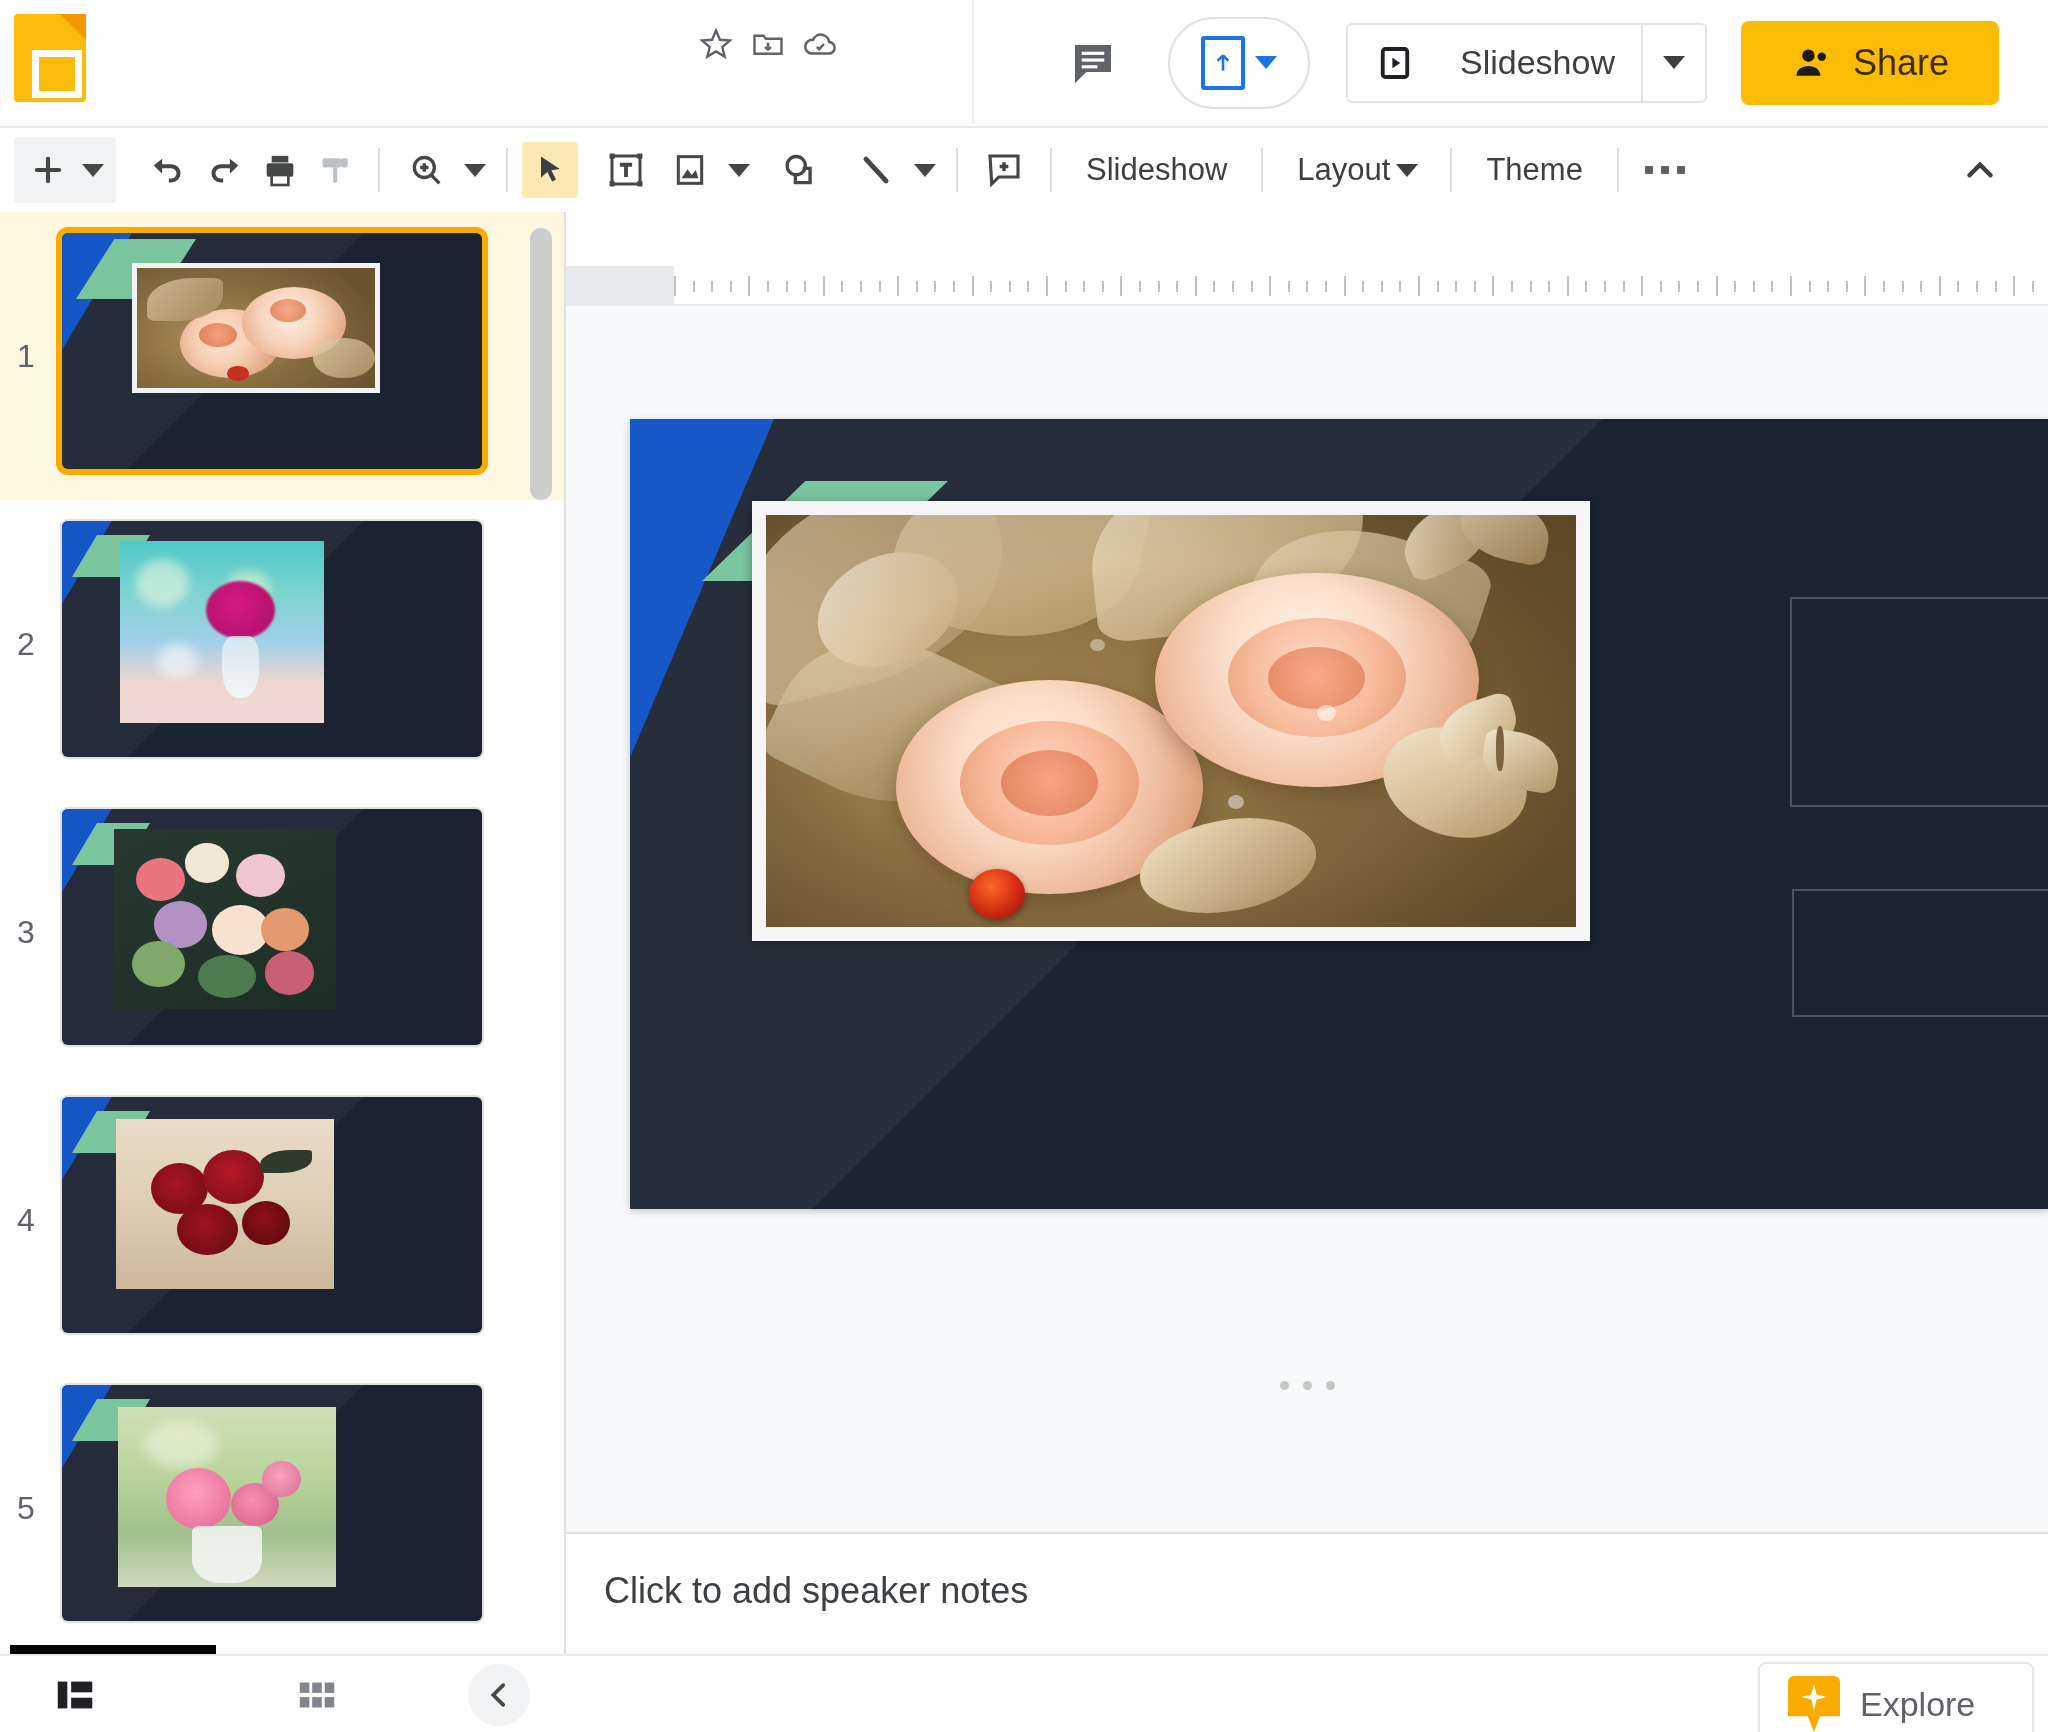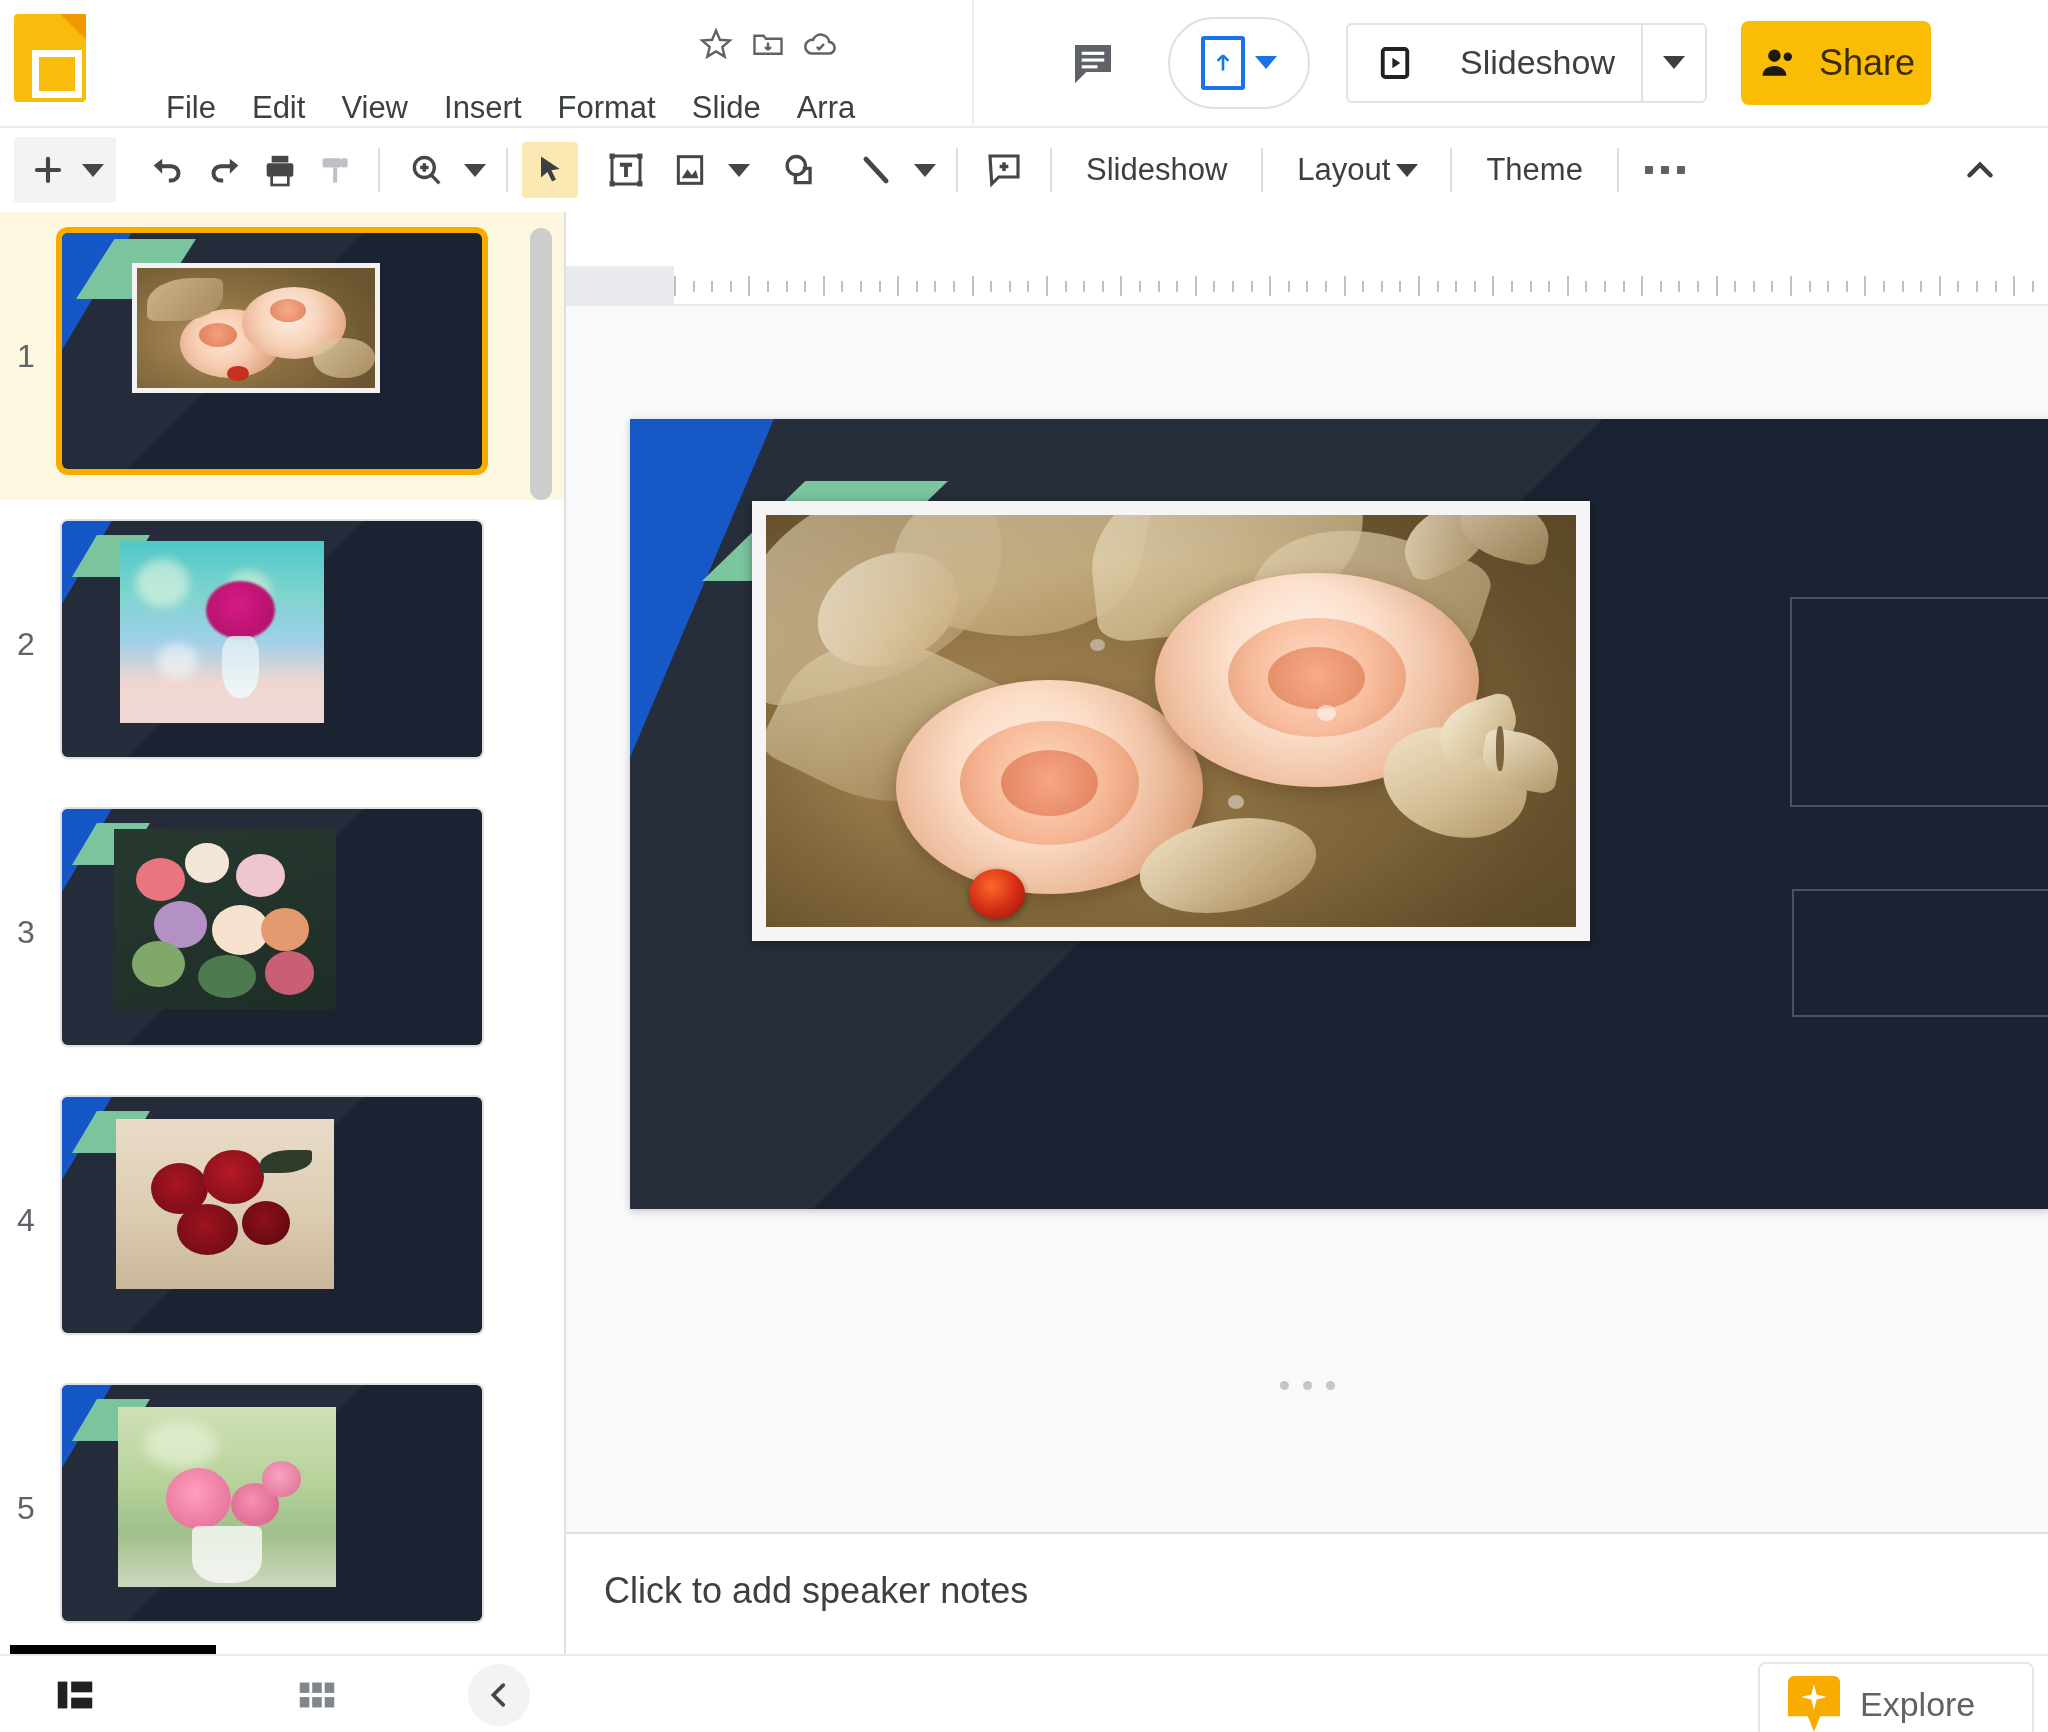--- a/index.html
+++ b/index.html
@@ -63,21 +63,21 @@
     margin-left: 36px; height: 80px; display:flex; align-items:stretch;
     border:2px solid #e3e3e3; border-radius:6px; overflow:hidden;
   }
   .slideshow-btn { display:flex; align-items:center; gap:20px; padding: 0 26px; }
   .slideshow-btn .lbl { font-size:34px; color:#3c4043;margin-left:24px; }
   .slideshow-split { width: 2px; background:#e3e3e3; }
   .slideshow-caret { width: 62px; display:flex; align-items:center; justify-content:center; }
 
   .share-btn {
     margin-left: 34px; height: 84px; background:#FBBC04; border-radius:8px;
-    display:flex; align-items:center; gap:18px; padding: 0 16px;
+    display:flex; align-items:center; gap:18px; padding: 0 50px;
   }
   .share-btn .lbl { font-size:36px; color:#3c2c00; font-weight:400; }
 
   
   .toolbar {
     position:absolute; left:0; top: 126px; width: 2048px; height: 86px;
     border-top: 2px solid #e8eaed;
     display:flex; align-items:center; padding-left: 14px;
   }
   .tb-btn { width: 56px; height: 56px; display:flex; align-items:center; justify-content:center; border-radius:4px; color:#5f6368; }
@@ -237,29 +237,20 @@
       </svg>
     </div>
     <div class="hicon">
       <svg width="38" height="38" viewBox="0 0 24 24" fill="none" stroke="#5f6368" stroke-width="1.6">
         <path d="M6.5 18h11a3.6 3.6 0 0 0 .3-7.2A5.3 5.3 0 0 0 7.6 9.4 3.9 3.9 0 0 0 6.5 18z"></path>
         <path d="M10 13.8l1.5 1.5 3-3.3"></path>
       </svg>
     </div>
   </div>
 
-  <div class="menubar">
-    <div class="menu-item">File</div>
-    <div class="menu-item">Edit</div>
-    <div class="menu-item">View</div>
-    <div class="menu-item">Insert</div>
-    <div class="menu-item">Format</div>
-    <div class="menu-item">Slide</div>
-    <div class="menu-item">Arra</div>
-  </div>
 
   <div class="header-right">
 
     <div class="cmt-btn">
       <svg width="54" height="54" viewBox="0 0 24 24" fill="#5f6368">
         <path d="M4 4h16v12H9l-5 5z"></path>
         <rect x="7" y="7" width="10" height="1.4" fill="#fff"></rect>
         <rect x="7" y="10" width="10" height="1.4" fill="#fff"></rect>
         <rect x="7" y="13" width="7" height="1.4" fill="#fff"></rect>
       </svg>

